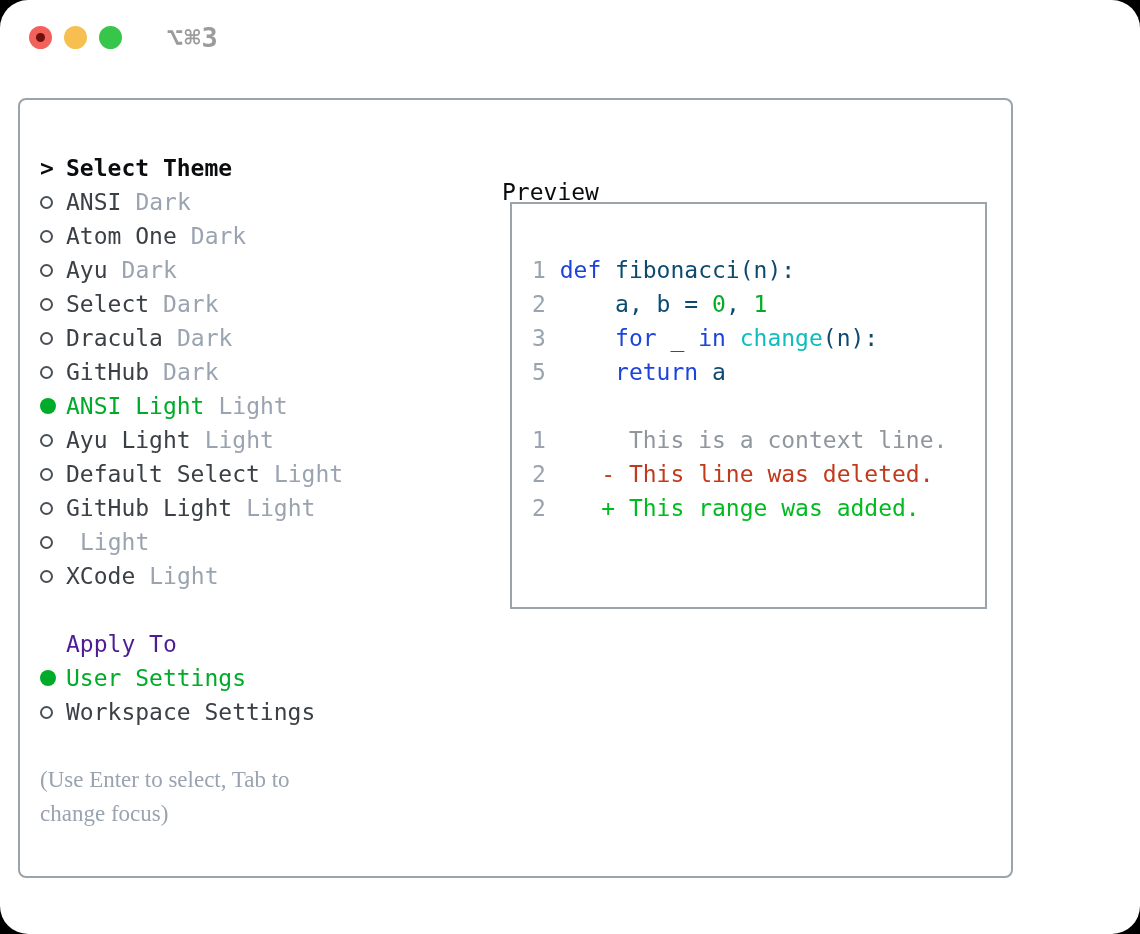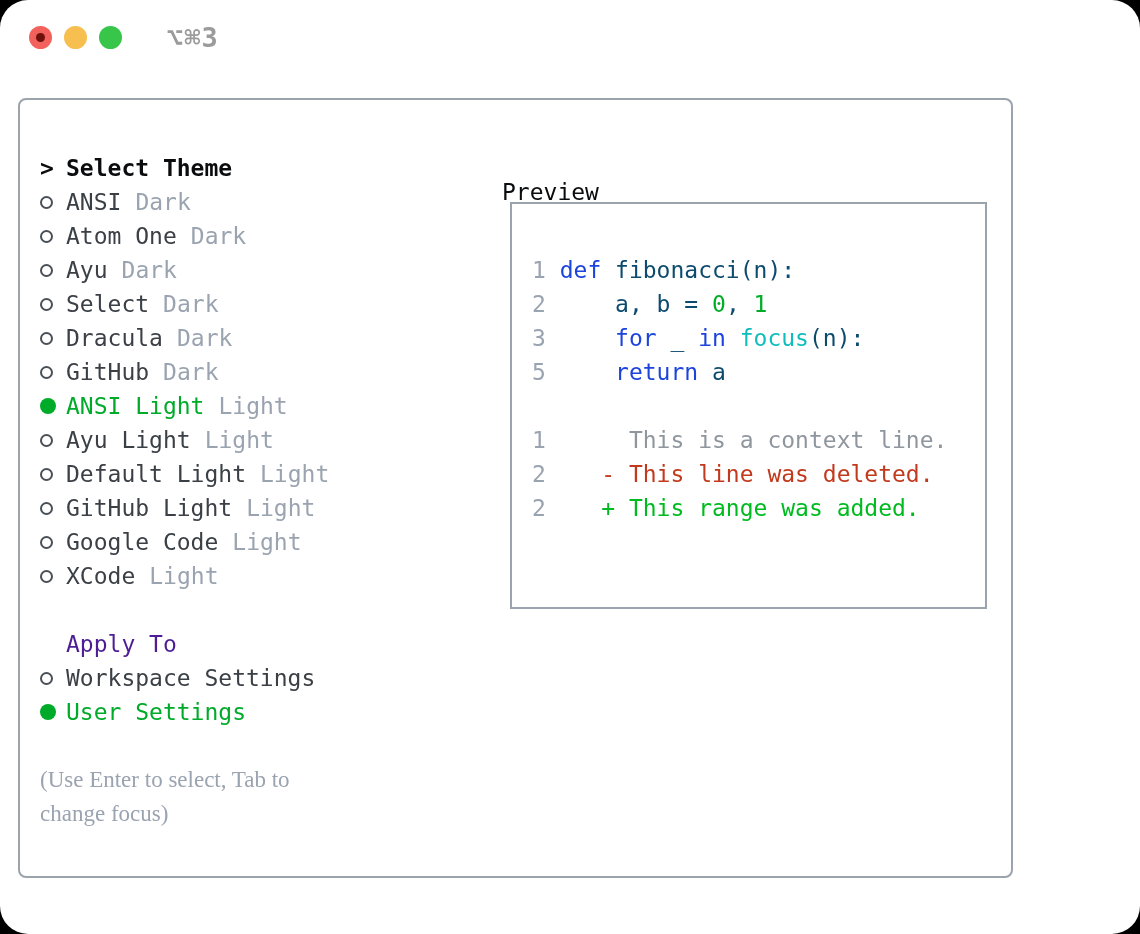--- a/index.html
+++ b/index.html
@@ -98,47 +98,47 @@
 
       <div id="theme-list">
           <div class="row"><span class="marker"><span class="dot"></span></span><span class="iname">ANSI</span><span class="variant">Dark</span></div>
           <div class="row"><span class="marker"><span class="dot"></span></span><span class="iname">Atom One</span><span class="variant">Dark</span></div>
           <div class="row"><span class="marker"><span class="dot"></span></span><span class="iname">Ayu</span><span class="variant">Dark</span></div>
           <div class="row"><span class="marker"><span class="dot"></span></span><span class="iname">Select</span><span class="variant">Dark</span></div>
           <div class="row"><span class="marker"><span class="dot"></span></span><span class="iname">Dracula</span><span class="variant">Dark</span></div>
           <div class="row"><span class="marker"><span class="dot"></span></span><span class="iname">GitHub</span><span class="variant">Dark</span></div>
           <div class="row"><span class="marker"><span class="dot-selected"></span></span><span class="iname sel">ANSI Light</span><span class="variant">Light</span></div>
           <div class="row"><span class="marker"><span class="dot"></span></span><span class="iname">Ayu Light</span><span class="variant">Light</span></div>
-          <div class="row"><span class="marker"><span class="dot"></span></span><span class="iname">Default Light</span><span class="variant">Light</span></div>
+          <div class="row"><span class="marker"><span class="dot"></span></span><span class="iname">Default Select</span><span class="variant">Light</span></div>
           <div class="row"><span class="marker"><span class="dot"></span></span><span class="iname">GitHub Light</span><span class="variant">Light</span></div>
-          <div class="row"><span class="marker"><span class="dot"></span></span><span class="iname">Google Code</span><span class="variant">Light</span></div>
+          <div class="row"><span class="marker"><span class="dot"></span></span><span class="variant">Light</span></div>
           <div class="row"><span class="marker"><span class="dot"></span></span><span class="iname">XCode</span><span class="variant">Light</span></div>
         </div>
 
       <div class="section-gap"></div>
 
       <div class="row">
         <span class="marker"></span>
         <span class="header-text2">Apply To</span>
       </div>
 
       <div id="apply-list">
+          <div class="row"><span class="marker"><span class="dot-selected"></span></span><span class="iname sel">User Settings</span></div>
           <div class="row"><span class="marker"><span class="dot"></span></span><span class="iname">Workspace Settings</span></div>
-          <div class="row"><span class="marker"><span class="dot-selected"></span></span><span class="iname sel">User Settings</span></div>
         </div>
 
       <div class="help" id="help-text"><div>(Use Enter to select, Tab to</div><div>change focus)</div></div>
     </div>
 
     <div class="preview-label">Preview</div>
 
     <div class="preview-box" id="code-block">
         <div class="code-row"><span class="lnum">1</span><span class="tok-keyword">def</span><span class="tok-plain"> fibonacci(n):</span></div>
         <div class="code-row"><span class="lnum">2</span><span class="tok-plain">    a, b = </span><span class="tok-number">0</span><span class="tok-plain">, </span><span class="tok-number">1</span></div>
-        <div class="code-row"><span class="lnum">3</span><span class="tok-plain">    </span><span class="tok-keyword">for</span><span class="tok-plain"> _ </span><span class="tok-keyword">in</span><span class="tok-plain"> </span><span class="tok-builtin">focus</span><span class="tok-plain">(n):</span></div>
+        <div class="code-row"><span class="lnum">3</span><span class="tok-plain">    </span><span class="tok-keyword">for</span><span class="tok-plain"> _ </span><span class="tok-keyword">in</span><span class="tok-plain"> </span><span class="tok-builtin">change</span><span class="tok-plain">(n):</span></div>
         <div class="code-row"><span class="lnum">5</span><span class="tok-plain">    </span><span class="tok-keyword">return</span><span class="tok-plain"> a</span></div>
         <div class="code-row"><span class="lnum"></span></div>
         <div class="code-row"><span class="lnum">1</span><span class="tok-context">     This is a context line.</span></div>
         <div class="code-row"><span class="lnum">2</span><span class="tok-deleted">   - This line was deleted.</span></div>
         <div class="code-row"><span class="lnum">2</span><span class="tok-added">   + This range was added.</span></div>
       </div>
 
   </div>
 </div>
 

